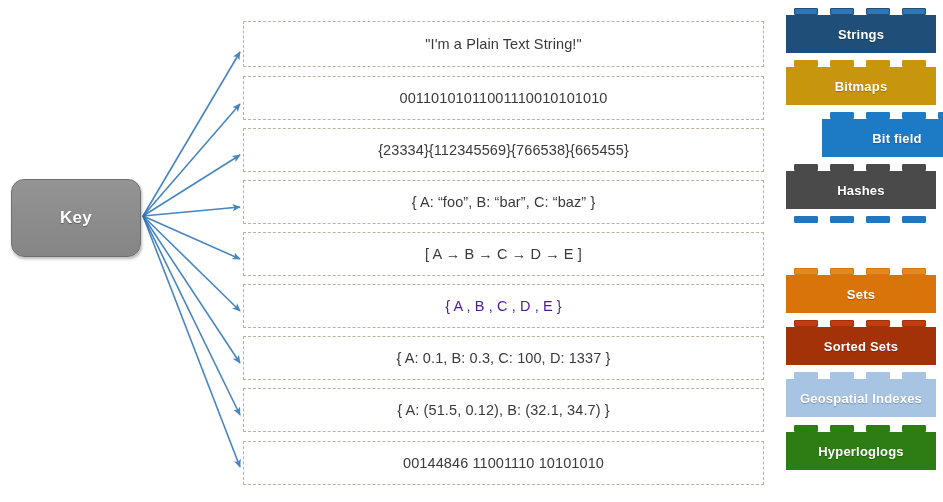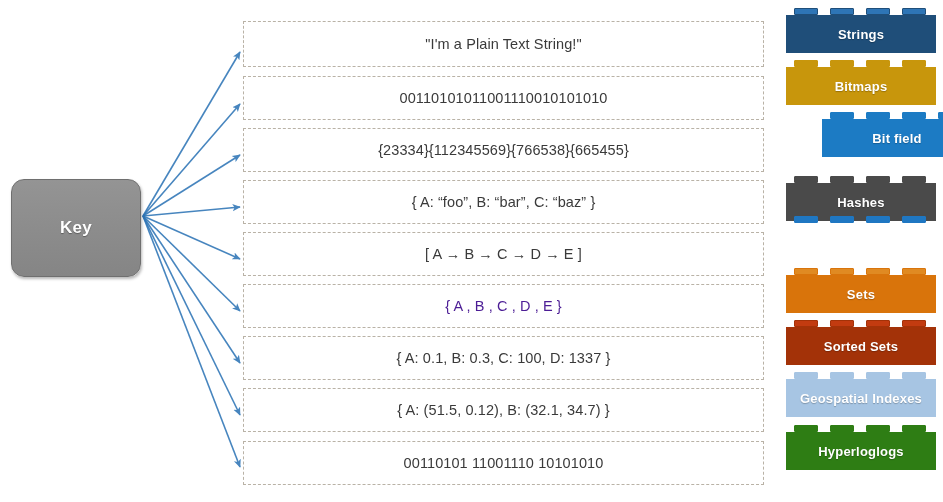--- a/index.html
+++ b/index.html
@@ -18,21 +18,21 @@
     background: #ffffff;
     overflow: hidden;
   }
 
   
   #key-node {
     position: absolute;
     left: 11px;
     top: 179px;
     width: 130px;
-    height: 98px;
+    height: 78px;
     background: linear-gradient(180deg, #949494 0%, #8d8d8d 45%, #858585 100%);
     border: 1px solid #6f6f6f;
     border-radius: 13px;
     box-sizing: border-box;
     box-shadow: 1px 2px 3px rgba(0,0,0,0.28);
     display: flex;
     align-items: center;
     justify-content: center;
   }
   #key-node .key-label {
@@ -177,21 +177,21 @@
           <div class="stud" style="background: rgb(28, 123, 196); border: 1px solid rgb(28, 123, 196);"></div>
           <div class="stud" style="background: rgb(28, 123, 196); border: 1px solid rgb(28, 123, 196);"></div>
         </div>
         <div class="body" style="background: rgb(28, 123, 196); border: 1px solid rgb(28, 123, 196);">
           <span class="lego-label">Bit field</span>
         </div>
       </div>
       <div class="value-box" style="top: 180px; height: 44px; border-color: rgb(185, 178, 166); background: rgb(255, 255, 255);">
         <span class="value-text" style="color: rgb(58, 58, 58);">{ A: “foo”, B: “bar”, C: “baz”  }</span>
       </div>
-      <div class="lego" style="top: 176px; text-align: center;">
+      <div class="lego" style="top: 164px; text-align: center;">
         <div class="studs">
           <div class="stud" style="background: rgb(74, 74, 74); border: 1px solid rgb(74, 74, 74);"></div>
           <div class="stud" style="background: rgb(74, 74, 74); border: 1px solid rgb(74, 74, 74);"></div>
           <div class="stud" style="background: rgb(74, 74, 74); border: 1px solid rgb(74, 74, 74);"></div>
           <div class="stud" style="background: rgb(74, 74, 74); border: 1px solid rgb(74, 74, 74);"></div>
         </div>
         <div class="body" style="background: rgb(74, 74, 74); border: 1px solid rgb(74, 74, 74);">
           <span class="lego-label">Hashes</span>
         </div>
       </div>
@@ -242,21 +242,21 @@
           <div class="stud" style="background: rgb(167, 197, 227); border: 1px solid rgb(167, 197, 227);"></div>
           <div class="stud" style="background: rgb(167, 197, 227); border: 1px solid rgb(167, 197, 227);"></div>
           <div class="stud" style="background: rgb(167, 197, 227); border: 1px solid rgb(167, 197, 227);"></div>
           <div class="stud" style="background: rgb(167, 197, 227); border: 1px solid rgb(167, 197, 227);"></div>
         </div>
         <div class="body" style="background: rgb(167, 197, 227); border: 1px solid rgb(167, 197, 227);">
           <span class="lego-label">Geospatial Indexes</span>
         </div>
       </div>
       <div class="value-box" style="top: 441px; height: 44px; border-color: rgb(185, 178, 166); background: rgb(255, 255, 255);">
-        <span class="value-text" style="color: rgb(58, 58, 58);">00110101 11001110 10101010</span>
+        <span class="value-text" style="color: rgb(58, 58, 58);">00144846 11001110 10101010</span>
       </div>
       <div class="lego" style="top: 425px;">
         <div class="studs">
           <div class="stud" style="background: rgb(46, 125, 20); border: 1px solid rgb(46, 125, 20);"></div>
           <div class="stud" style="background: rgb(46, 125, 20); border: 1px solid rgb(46, 125, 20);"></div>
           <div class="stud" style="background: rgb(46, 125, 20); border: 1px solid rgb(46, 125, 20);"></div>
           <div class="stud" style="background: rgb(46, 125, 20); border: 1px solid rgb(46, 125, 20);"></div>
         </div>
         <div class="body" style="background: rgb(46, 125, 20); border: 1px solid rgb(46, 125, 20);">
           <span class="lego-label">Hyperloglogs</span>

